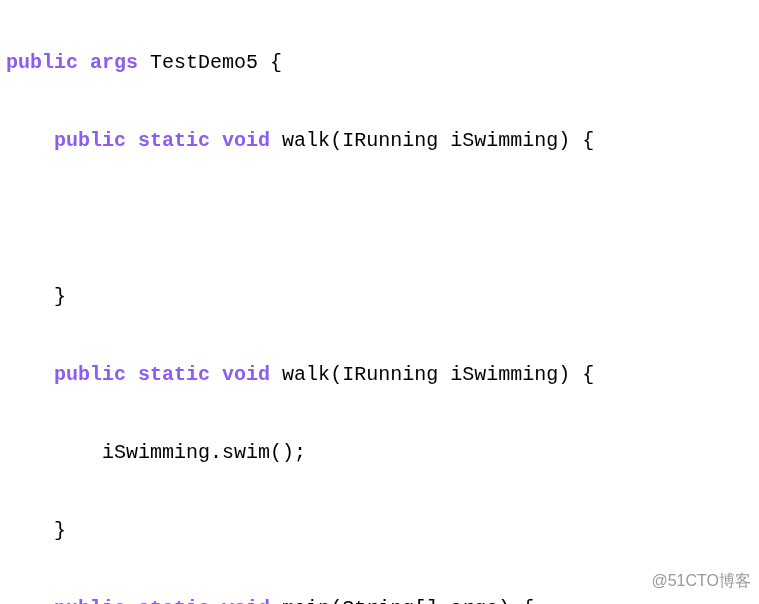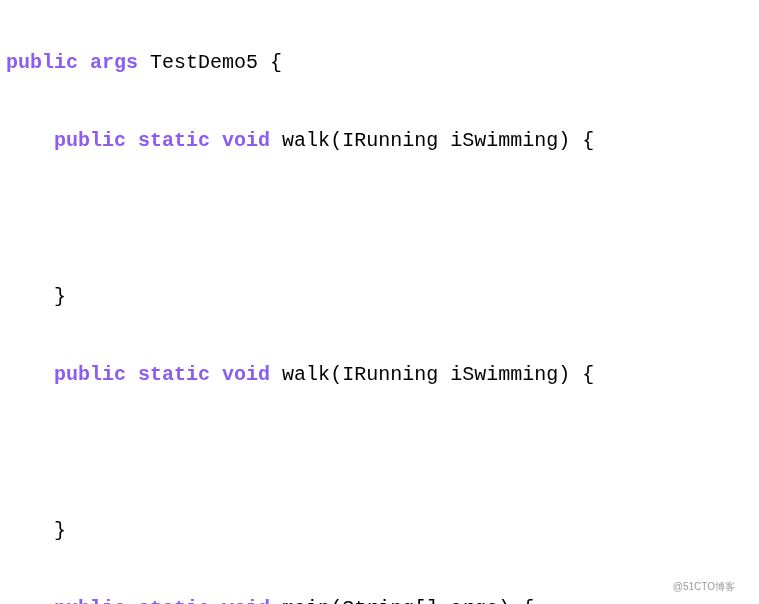--- a/index.html
+++ b/index.html
@@ -27,36 +27,36 @@
     .keyword {
       color: #8b5cf6;
       font-weight: bold;
     }
     .method-name {
       color: #000000;
     }
     .watermark {
       position: absolute;
       bottom: 8px;
-      right: 24px;
-      font-size: 10px;
+      right: 8px;
+      font-size: 16px;
       color: #999999;
       font-family: Arial, sans-serif;
     }
   </style>
 </head>
 <body>
 
 <div class="code-container">
 <span class="line"><span class="keyword">public</span> <span class="keyword">args</span> <span>TestDemo5</span><span> {</span></span>
 <span class="line"><span>    </span><span class="keyword">public</span> <span class="keyword">static</span> <span class="keyword">void</span> <span class="method-name">walk</span><span>(IRunning iSwimming) {</span></span>
 <span class="line"><span>        </span></span>
 <span class="line"><span>    </span><span>}</span></span>
 <span class="line"><span>    </span><span class="keyword">public</span> <span class="keyword">static</span> <span class="keyword">void</span> <span class="method-name">walk</span><span>(IRunning iSwimming) {</span></span>
-<span class="line"><span>        </span></span>
+<span class="line"><span>        </span><span>iSwimming.swim();</span></span>
 <span class="line"><span>    </span><span>}</span></span>
 <span class="line"><span>    </span><span class="keyword">public</span> <span class="keyword">static</span> <span class="keyword">void</span> <span class="method-name">main</span><span>(String[] args) {</span></span>
 
 
 
 
 
 
 
 </div>

